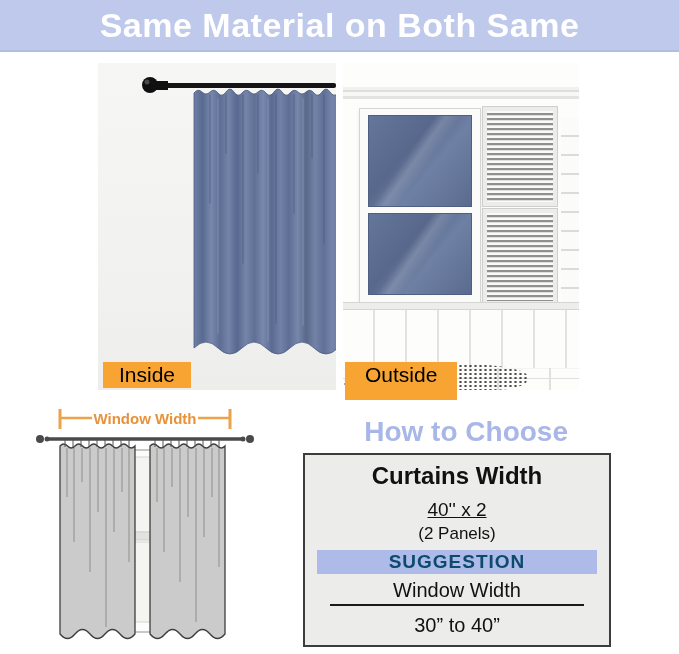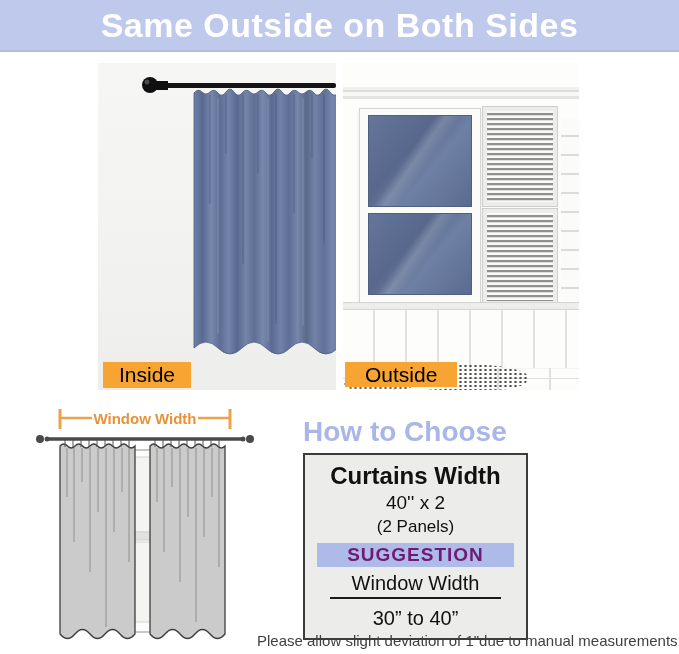--- a/index.html
+++ b/index.html
@@ -50,49 +50,49 @@
           background-size:5px 4px; opacity:.85; }
   .bush.b1 { left:55px; top:301px; width:130px; height:26px;
              border-radius:45% 55% 30% 40% / 70% 55% 45% 40%; }
   .bush.b2 { left:0px; top:311px; width:70px; height:17px; opacity:.7;
              border-radius:40% 60% 35% 45% / 65% 50% 40% 45%; }
 
   
   .tag { position:absolute; top:362px; background:#f7a433; color:#000000;
          font-size:21px; line-height:21px; padding:2px 16px 3px; white-space:nowrap; }
   .tag.inside { left:103px; }
-  .tag.outside { left:345px; padding:2px 20px 2px; }
+  .tag.outside { left:345px; padding:2px 20px 15px; }
 
   
   .diagram { position:absolute; left:30px; top:402px; width:230px; height:248px; }
 
   
-  .guide-title { position:absolute; left:303px; top:416px; width:265px; text-align:left;
+  .guide-title { position:absolute; left:303px; top:416px; width:265px; text-align:right;
                  color:#a9b6e8; font-size:28px; font-weight:bold; }
-  .size-table { position:absolute; left:303px; top:453px; width:225px;
+  .size-table { position:absolute; left:303px; top:453px; width:308px;
                 background:#ececea; border:2px solid #3c3c3c; text-align:center;
                 color:#111; padding:6px 12px 8px; }
   .st-header { font-size:24px; font-weight:bold; line-height:30px; }
-  .st-size   { font-size:19px; line-height:24px; margin-top:0; }
+  .st-size   { font-size:19px; line-height:24px; margin-top:7px;text-decoration:underline; }
   .st-panels { font-size:17px; line-height:24px; }
-  .st-sugg   { margin-top:4px; background:#aebae7; color:#701a75; font-weight:bold;
+  .st-sugg   { margin-top:4px; background:#aebae7; color:#0c4a6e; font-weight:bold;
                font-size:19px; line-height:24px; letter-spacing:1px; }
   .st-metric { font-size:20px; line-height:24px; margin-top:4px; }
   .st-line   { height:2px; background:#1a1a1a; margin:2px 13px 0; }
   .st-range  { font-size:20px; line-height:24px; margin-top:7px; }
 
   .note { position:absolute; left:257px; top:632px; font-size:15px; color:#3f3f3f; white-space:nowrap; }
 </style>
 </head>
 <body>
 
 <div class="stage">
 
   <div class="banner">
-    <span class="banner-title">Same Outside on Both Sides</span>
+    <span class="banner-title">Same Material on Both Same</span>
   </div>
 
   <div class="panel-inside">
     <svg width="238" height="327" viewBox="0 0 238 327">
       <defs>
         <linearGradient id="folds" x1="0" y1="0" x2="1" y2="0">
           <stop offset="0" stop-color="#6f80a6"></stop>
             <stop offset=".06" stop-color="#596a90"></stop>
           <stop offset=".12" stop-color="#7888ad"></stop>
             <stop offset=".18" stop-color="#5d6d93"></stop>
@@ -243,15 +243,14 @@
   <div class="size-table">
     <div class="st-header">Curtains Width</div>
     <div class="st-size">40'' x 2</div>
     <div class="st-panels">(2 Panels)</div>
     <div class="st-sugg">SUGGESTION</div>
     <div class="st-metric">Window Width</div>
     <div class="st-line"></div>
     <div class="st-range">30” to 40”</div>
   </div>
 
-  <div class="note">Please allow slight deviation of 1"due to manual measurements</div>
 
 </div>
 
 </body></html>

